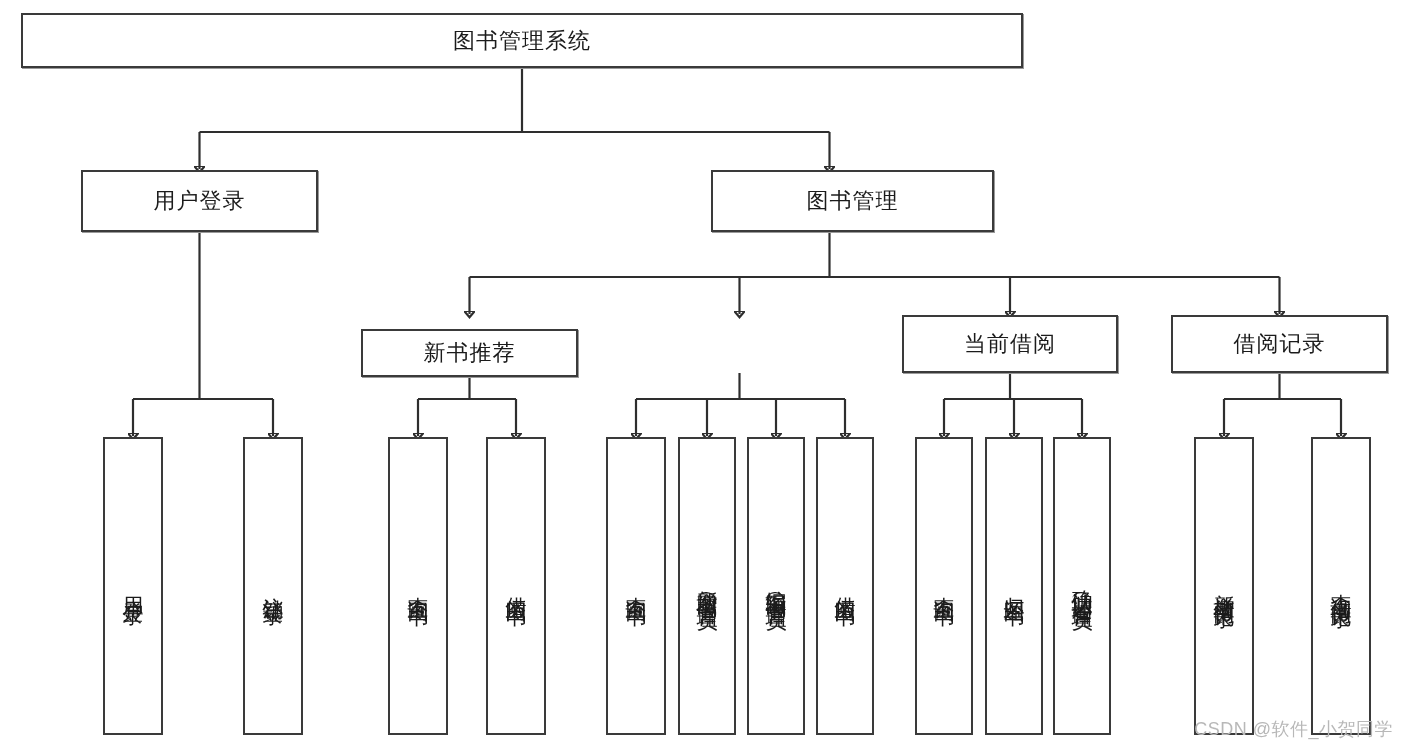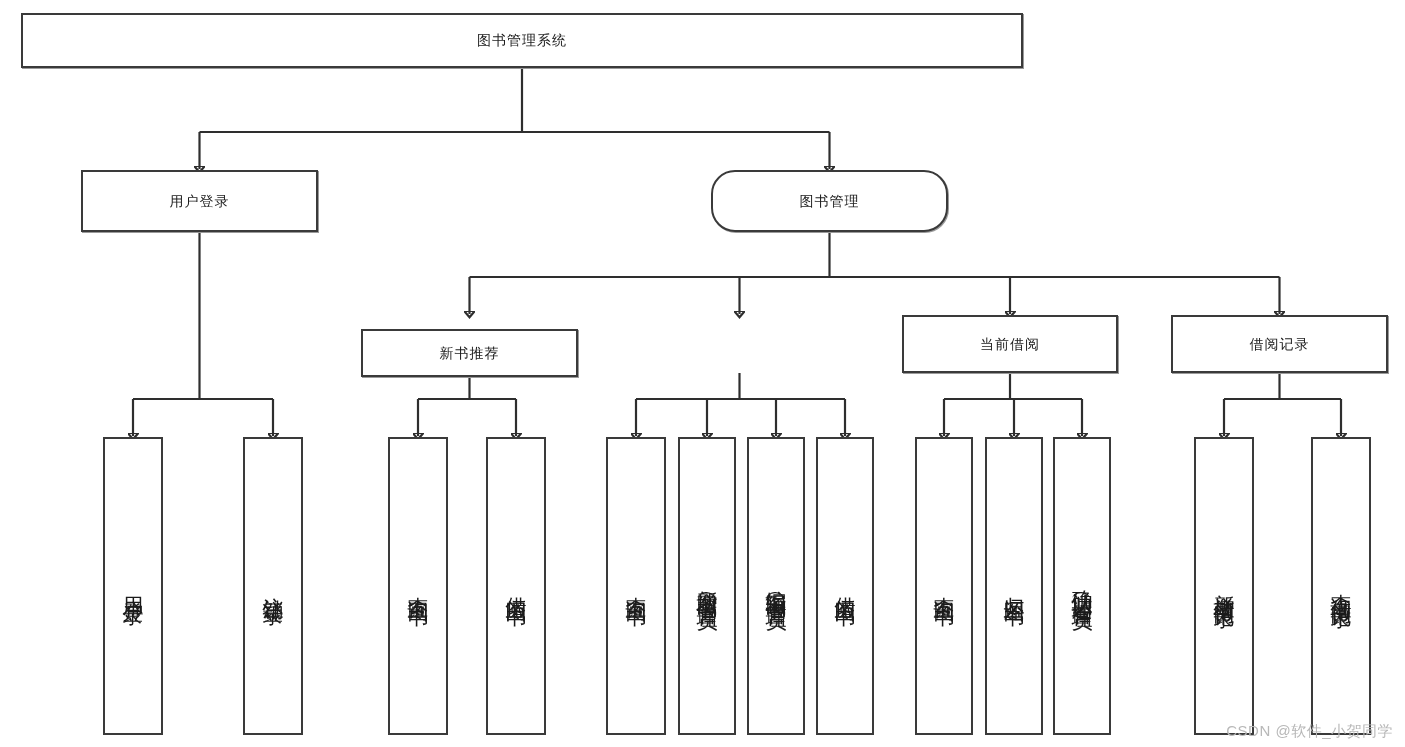--- a/index.html
+++ b/index.html
@@ -22,21 +22,21 @@
     background: #ffffff;
     display: flex;
     align-items: center;
     justify-content: center;
     color: #1a1a1a;
   }
   .node.shadowed {
     box-shadow: 1px 1px 0 0 #9a9a9a;
   }
   .node-label {
-    font-size: 14px;
+    font-size: 22px;
     line-height: 1.15;
     letter-spacing: 1px;
     white-space: nowrap;
     color: #1b1b1b;
   }
   .leaf .node-label {
     writing-mode: vertical-rl;
     text-orientation: upright;
     white-space: normal;
     letter-spacing: 3px;
@@ -58,21 +58,21 @@
   }
   svg.wires path, svg.wires line {
     stroke: #2e2e2e;
     stroke-width: 2.2;
     fill: none;
   }
   .watermark {
     position: absolute;
     right: 12px;
     bottom: 6px;
-    font-size: 15px;
+    font-size: 18px;
     color: #b8b8b8;
     letter-spacing: 0.5px;
     white-space: nowrap;
     user-select: none;
   }
 </style>
 </head>
 <body>
 
 <div id="canvas">
@@ -120,21 +120,21 @@
       </g>
   </svg>
 
   <div class="node shadowed" id="n-root" style="left: 21px; top: 13px; width: 1002px; height: 55px;">
     <span class="node-label">图书管理系统</span>
   </div>
 
   <div class="node shadowed" id="n-user-login" style="left: 81px; top: 170px; width: 237px; height: 62px;">
     <span class="node-label">用户登录</span>
   </div>
-  <div class="node shadowed" id="n-book-manage" style="left: 711px; top: 170px; width: 237px; height: 62px; border-radius: 24px;">
+  <div class="node shadowed" id="n-book-manage" style="left: 711px; top: 170px; width: 283px; height: 62px;">
     <span class="node-label">图书管理</span>
   </div>
 
   <div class="node shadowed" id="n-new-book-recommend" style="left: 361px; top: 329px; width: 217px; height: 48px;">
     <span class="node-label">新书推荐</span>
   </div>
   <div class="node shadowed" id="n-borrow-record" style="left: 1171px; top: 315px; width: 217px; height: 58px;">
     <span class="node-label">借阅记录</span>
   </div>
   <div class="node shadowed" id="n-current-borrow" style="left: 902px; top: 315px; width: 216px; height: 58px;">

